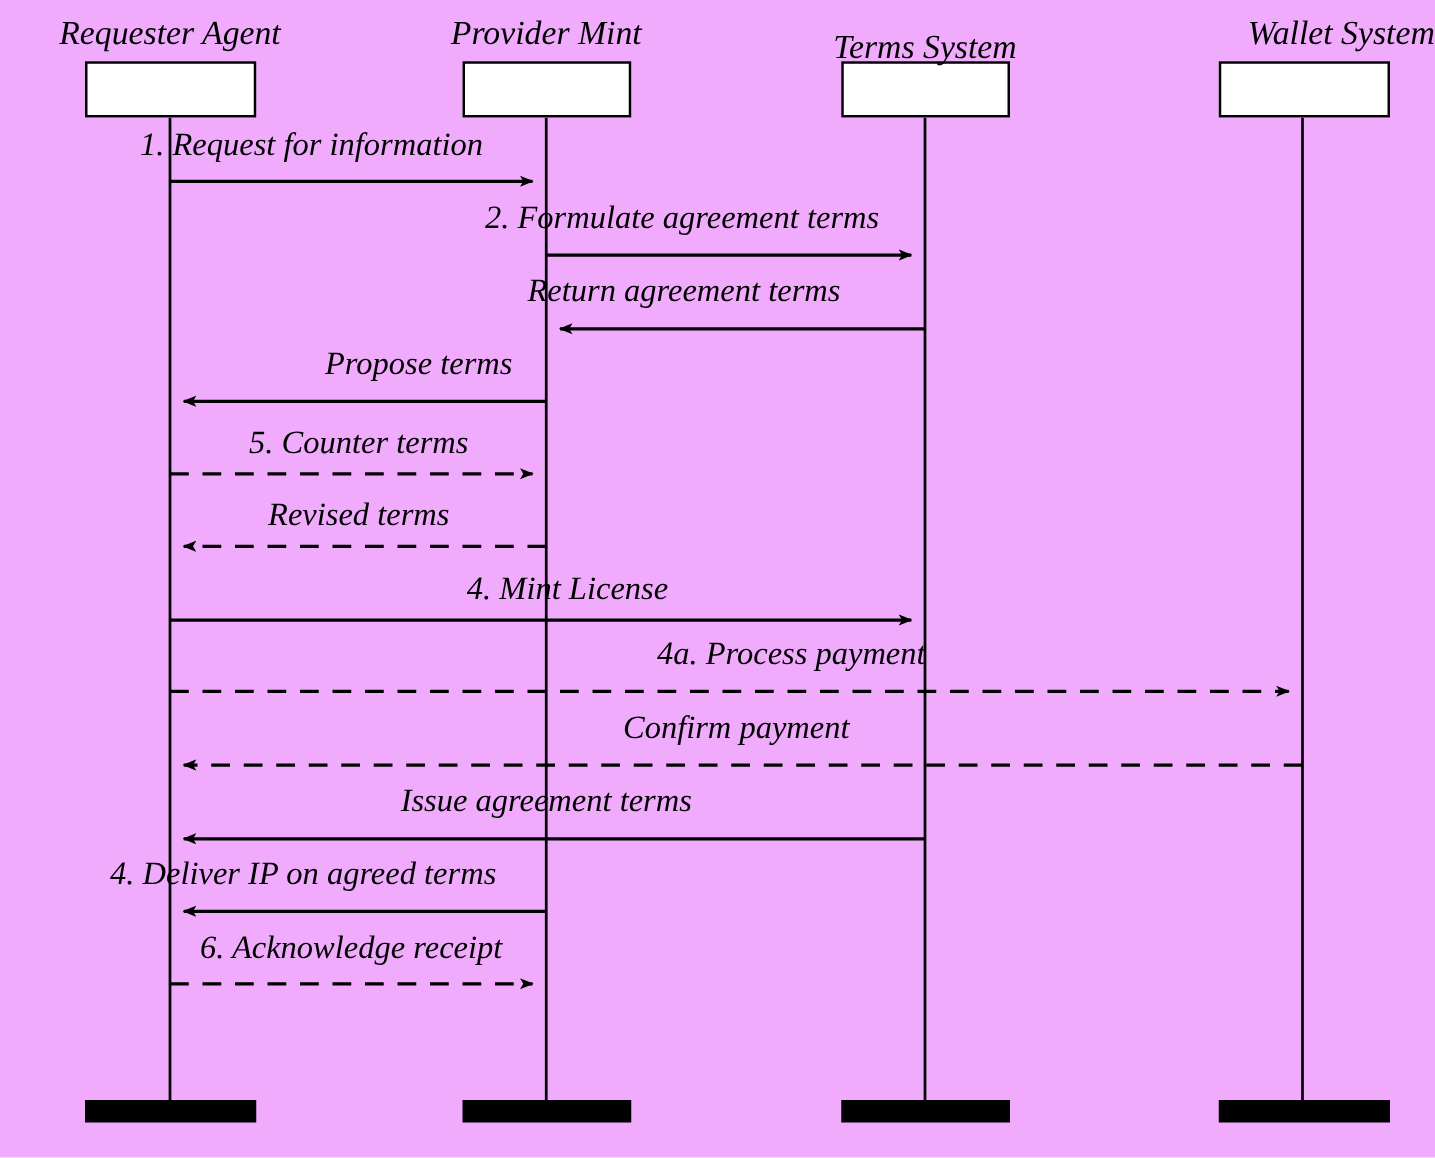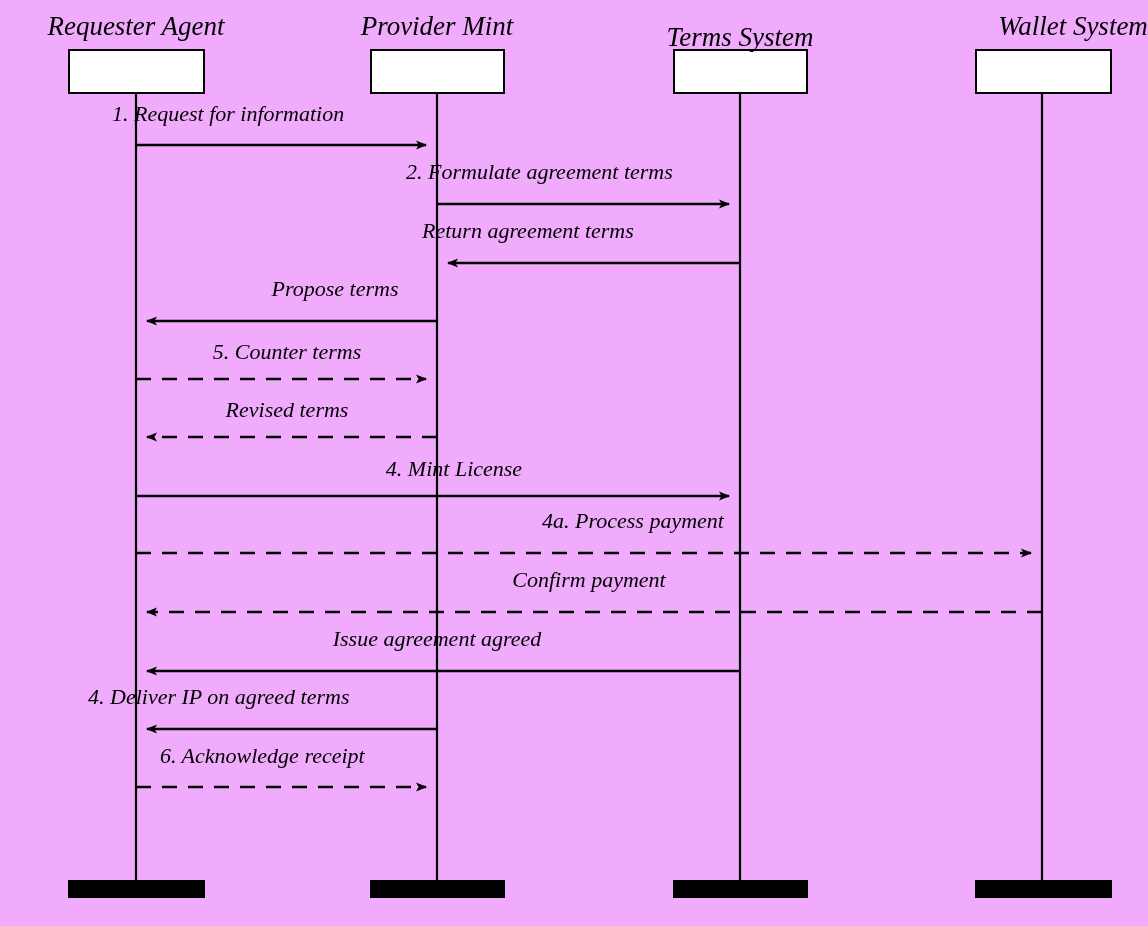--- a/index.html
+++ b/index.html
@@ -30,21 +30,21 @@
   .lifeline-title {
     position: absolute;
     font-size: 27px;
     line-height: 1;
     white-space: nowrap;
     transform: translateX(-50%);
     font-family: "Liberation Serif", "DejaVu Serif", serif;
   }
   .msg-label {
     position: absolute;
-    font-size: 22px;
+    font-size: 26px;
     line-height: 1;
     white-space: nowrap;
     font-family: "Liberation Serif", "DejaVu Serif", serif;
   }
   .msg-label.center { transform: translateX(-50%); }
   .msg-label.lead   { transform: translateX(0); }
   .actor-box {
     position: absolute;
     box-sizing: border-box;
     background: #ffffff;
@@ -96,25 +96,25 @@
       <div class="actor-box" style="left: 370px; top: 49px; width: 135px; height: 45px;"></div>
       <div class="lifeline-title" style="left: 437px; top: 13px;">Provider Mint</div>
       <div class="foot-bar" style="left: 370px; top: 880px; width: 135px; height: 18px;"></div>
       <div class="actor-box" style="left: 673px; top: 49px; width: 135px; height: 45px;"></div>
       <div class="lifeline-title" style="left: 740px; top: 24px;">Terms System</div>
       <div class="foot-bar" style="left: 673px; top: 880px; width: 135px; height: 18px;"></div>
       <div class="actor-box" style="left: 975px; top: 49px; width: 137px; height: 45px;"></div>
       <div class="lifeline-title" style="left: 1042px; top: 13px; margin-left: 31px;">Wallet System</div>
       <div class="foot-bar" style="left: 975px; top: 880px; width: 137px; height: 18px;"></div>
       <div class="msg-label lead" style="left: 112px; top: 103px;">1.  Request for information</div>
-      <div class="msg-label lead" style="left: 388px; top: 161px; margin-left: 18px;">2.  Formulate agreement terms</div>
+      <div class="msg-label lead" style="left: 388px; top: 161px;">2.  Formulate agreement terms</div>
       <div class="msg-label lead" style="left: 422px; top: 220px;">Return agreement terms</div>
       <div class="msg-label center" style="left: 287px; top: 278px; margin-left: 48px;">Propose terms</div>
       <div class="msg-label center" style="left: 287px; top: 341px;">5.  Counter terms</div>
       <div class="msg-label center" style="left: 287px; top: 399px;">Revised terms</div>
       <div class="msg-label center" style="left: 454px; top: 458px; text-align: right;">4.  Mint License</div>
       <div class="msg-label center" style="left: 589px; top: 510px; margin-left: 44px;">4a.  Process payment</div>
       <div class="msg-label center" style="left: 589px; top: 569px;">Confirm payment</div>
-      <div class="msg-label center" style="left: 437px; top: 628px;">Issue agreement agreed</div>
+      <div class="msg-label center" style="left: 437px; top: 628px;">Issue agreement terms</div>
       <div class="msg-label lead" style="left: 88px; top: 686px;">4.  Deliver IP on agreed terms</div>
       <div class="msg-label lead" style="left: 136px; top: 745px; padding-left: 24px;">6.  Acknowledge receipt</div>
     </div>
 </div>
 
 </body></html>

